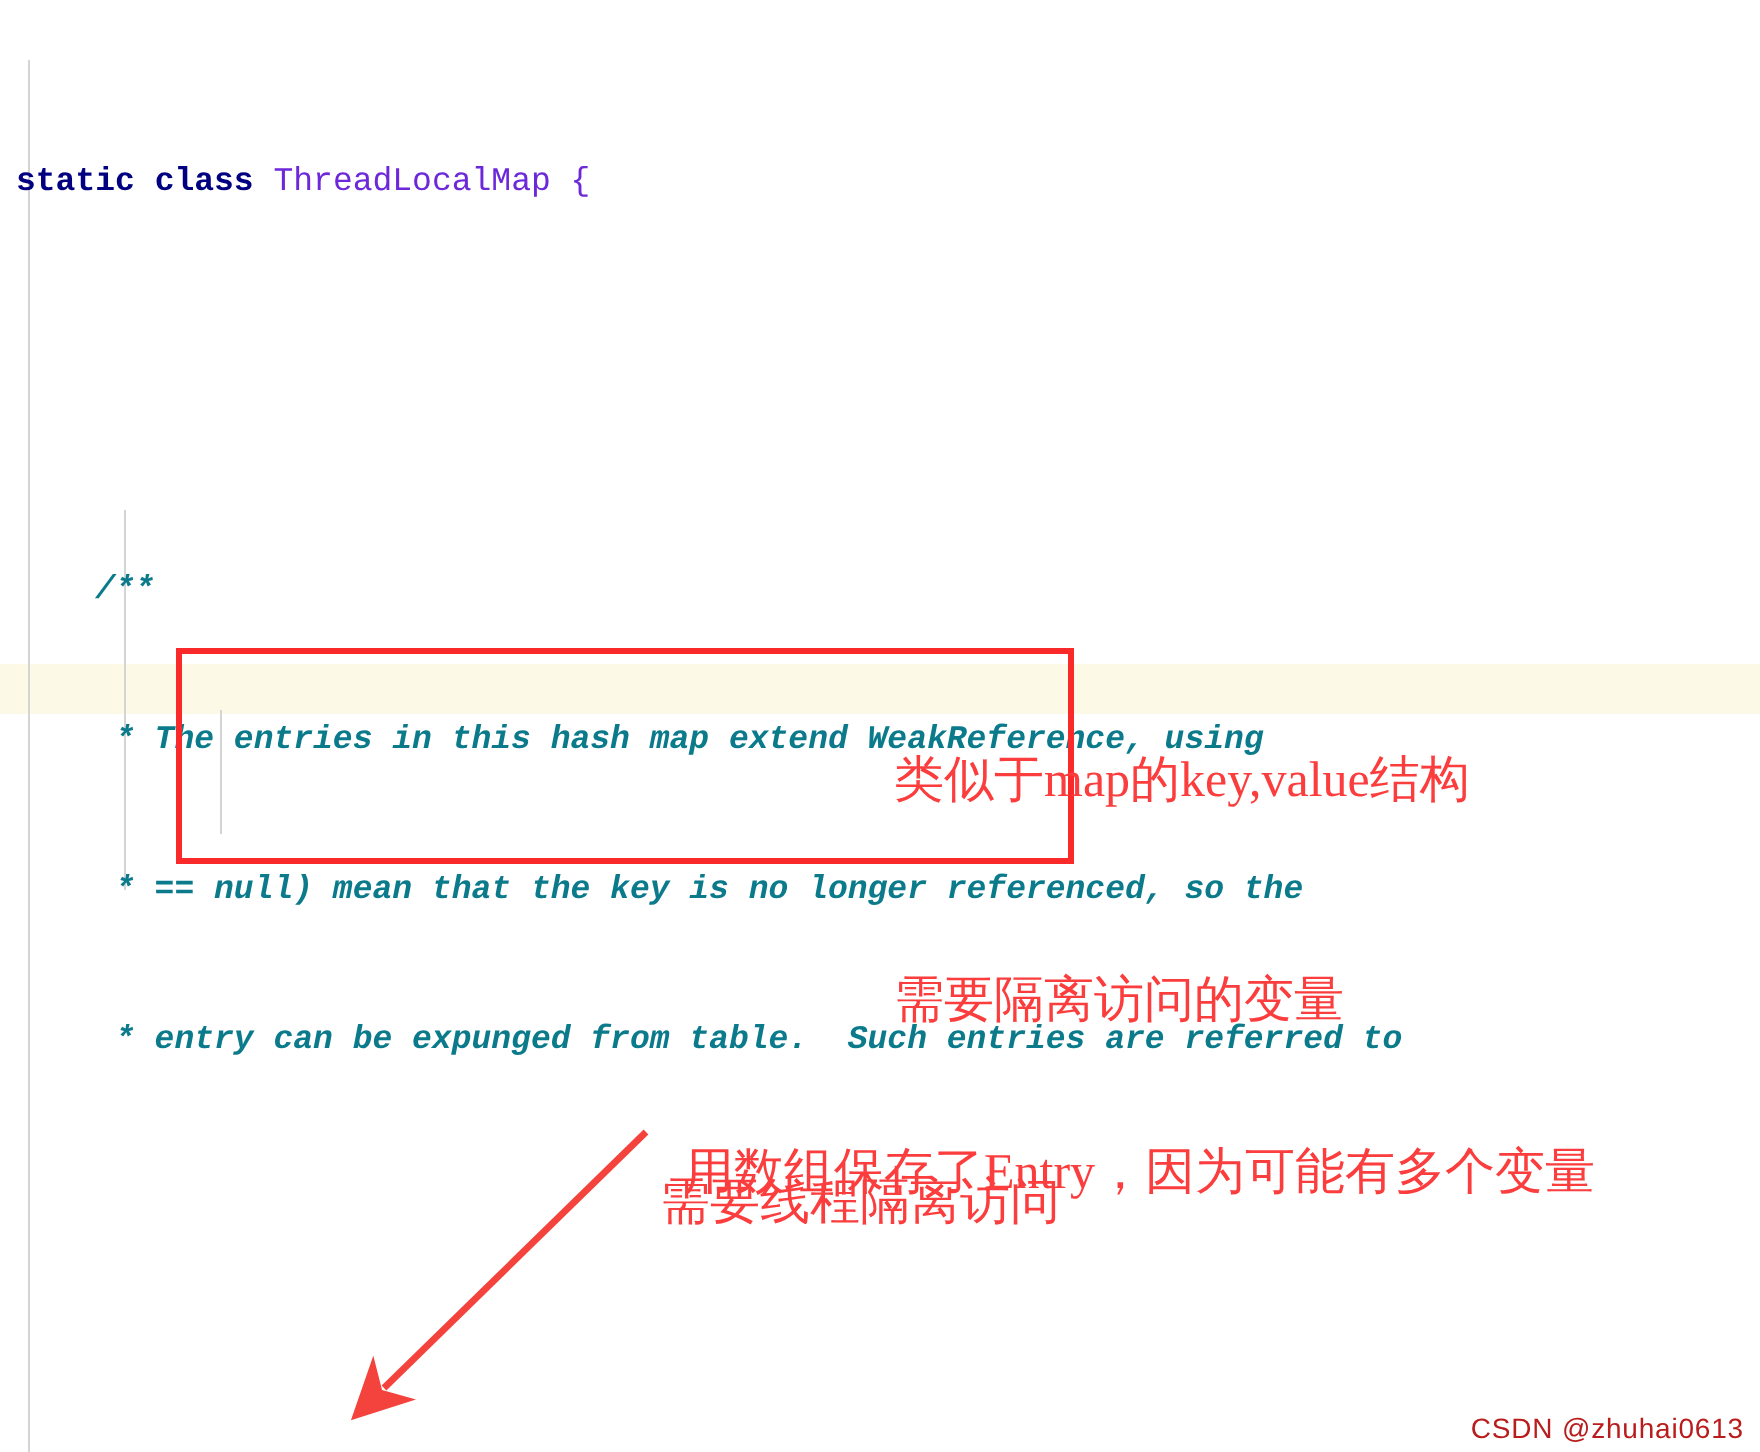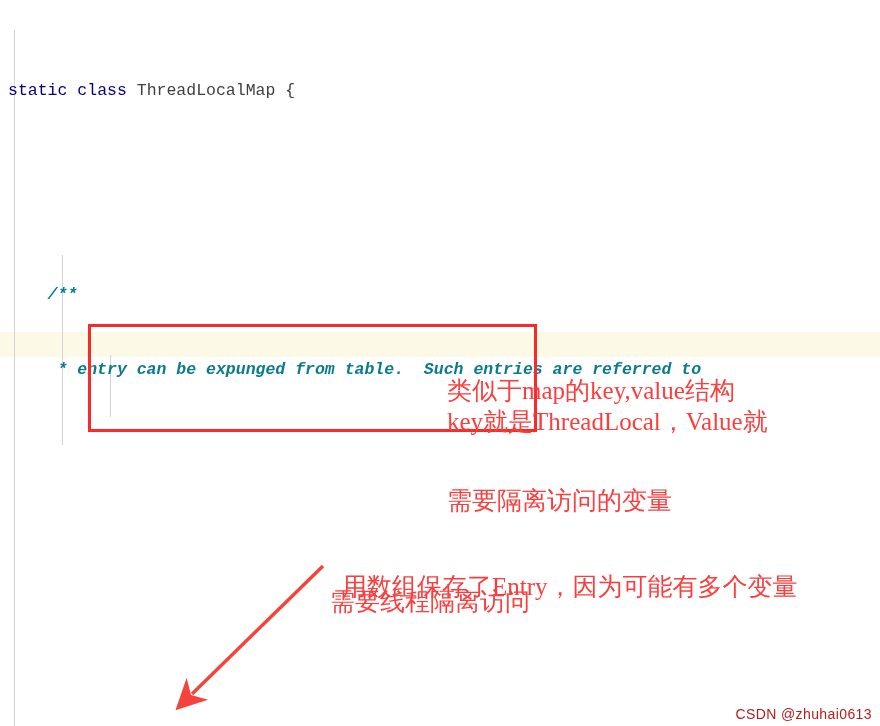--- a/index.html
+++ b/index.html
@@ -49,22 +49,22 @@
     white-space: pre;
     letter-spacing: 0px;
   }
   .ln {
     height: 25px;
     padding-left: 8px;
     white-space: pre;
   }
 
   
-  .kw      { color: #000080; font-weight: normal; }
-  .plain   { color: #404040; }
+  .kw      { color: #000080; font-weight: bold; }
+  .plain   { color: #6d28d9; }
   .cmt     { color: #0b7b8c; font-weight: bold; font-style: italic; }
 
   
   #overlay {
     position: absolute;
     left: 0; top: 0;
     width: 880px; height: 726px;
     pointer-events: none;
   }
   .redbox {
@@ -112,20 +112,22 @@
   <div class="indent-guide" style="left:62px;  top:255px; height:190px;"></div>
   <div class="indent-guide" style="left:110px; top:355px; height:62px;"></div>
 
   <div class="code">
 
     <div class="ln" style="height:32px;line-height:32px;"><span class="kw">static</span> <span class="kw">class</span><span class="plain"> ThreadLocalMap {</span></div>
 
     <div class="ln"> </div>
 
     <div class="ln"><span class="cmt">    /**</span></div>
+    <div class="ln"><span class="cmt">     * The entries in this hash map extend WeakReference, using</span></div>
+    <div class="ln"><span class="cmt">     * == null) mean that the key is no longer referenced, so the</span></div>
     <div class="ln"><span class="cmt">     * entry can be expunged from table.  Such entries are referred to</span></div>
     
     
 
     
 
     
 
     
 
@@ -158,21 +160,20 @@
     
 
   </div>
 </div>
 
 <div id="overlay">
 
   <div class="redbox" style="left:88px; top:324px; width:449px; height:108px;"></div>
 
   <div class="annot" style="left:447px; top:375px;">类似于map的key,value结构</div>
-  <div class="annot" style="left:447px; top:406px;">key就是ThreadLocal，Value就</div>
   <div class="annot" style="left:447px; top:461px;margin-top:24px;">需要隔离访问的变量</div>
 
   <div class="annot-b" style="left:342px; top:570px;">用数组保存了Entry，因为可能有多个变量</div>
   <div class="annot-b" style="left:330px; top:585px;">需要线程隔离访问</div>
 
   <svg style="position:absolute; left:0; top:0;" width="880" height="726">
     <defs>
       <marker id="ah" markerWidth="9" markerHeight="9" refX="2.2" refY="4.5" orient="auto">
         <path d="M0,0 L9,4.5 L0,9 L2.6,4.5 z" fill="#f4433c"></path>
       </marker>

